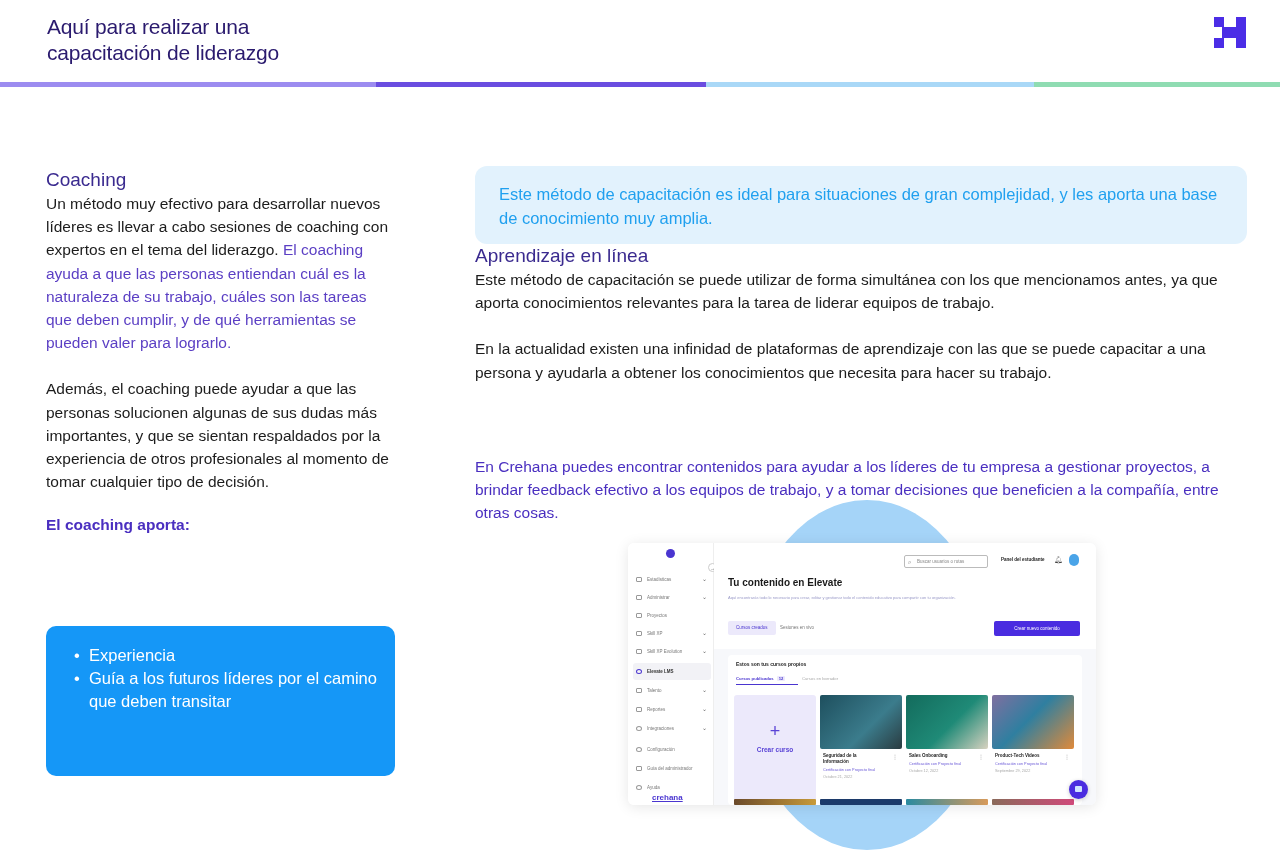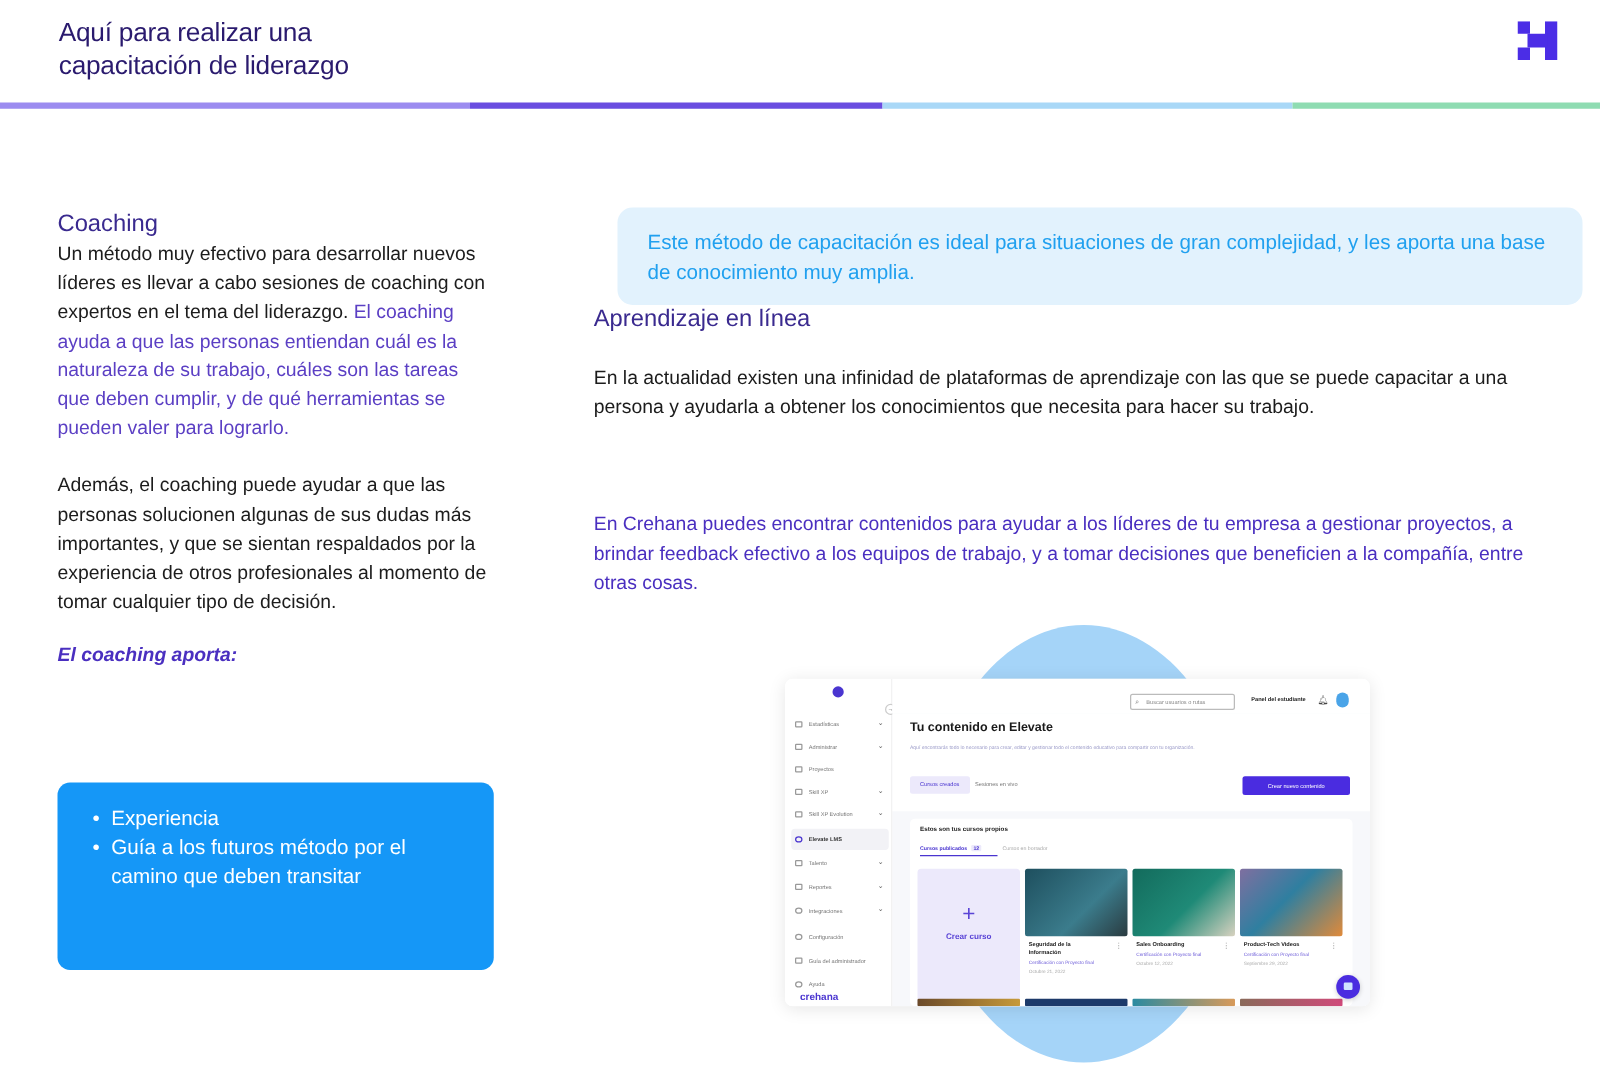--- a/index.html
+++ b/index.html
@@ -8,42 +8,42 @@
 
   .header { position: absolute; left: 0; top: 0; width: 1280px; height: 88px; }
   .title { position: absolute; left: 47px; top: 14px; font-size: 21px; line-height: 26px; color: #2a1a6e; font-weight: 500; white-space: pre-line; letter-spacing: -0.2px; }
   .logo { position: absolute; left: 1214px; top: 17px; width: 32px; height: 31px; }
   .bar { position: absolute; top: 82px; height: 5px; }
 
   .left-col { position: absolute; left: 46px; top: 168px; width: 350px; }
   .h2 { font-size: 19px; color: #3a2a8f; font-weight: 400; line-height: 24px; }
   .p { font-size: 15.5px; line-height: 23.2px; color: #1c1c1c; }
   .accent { color: #5b3fc4; margin-top: 48px; }
-  .strong-accent { color: #4a2fc0; font-weight: 700; font-size: 15.5px; font-style: italic; }
+  .strong-accent { color: #4a2fc0; font-weight: 700; font-size: 15.5px; }
 
   .bullet-box { position: absolute; left: 46px; top: 626px; width: 349px; height: 150px; background: #1597f7; border-radius: 10px; padding: 18px 16px 0 28px; }
   .bullet-box ul { list-style: none; }
   .bullet-box li { color: #ffffff; font-size: 16.5px; line-height: 23.2px; padding-left: 15px; position: relative; }
   .bullet-box li::before { content: "•"; position: absolute; left: 0; top: 0; }
 
-  .callout { position: absolute; left: 494px; top: 166px; width: 772px; height: 78px; background: #e2f2fd; border-radius: 12px; padding: 17px 24px; color: #20a0ef; font-size: 16.5px; line-height: 23.5px; }
+  .callout { position: absolute; left: 475px; top: 166px; width: 772px; height: 78px; background: #e2f2fd; border-radius: 12px; padding: 17px 24px; color: #20a0ef; font-size: 16.5px; line-height: 23.5px; }
 
   .right-col { position: absolute; left: 475px; top: 244px; width: 780px; }
   .right-col .p { line-height: 23.2px; }
   .gap { height: 23px; }
 
   .circle { position: absolute; left: 742px; top: 500px; width: 250px; height: 350px; border-radius: 50%; background: #a5d4f8; }
   .mock { position: absolute; left: 628px; top: 543px; width: 468px; height: 262px; background: #ffffff; border-radius: 6px; box-shadow: 0 2px 14px rgba(0,0,0,0.10); overflow: hidden; }
   .mock-side { position: absolute; left: 0; top: 0; width: 86px; height: 262px; background: #fff; border-right: 1px solid #eee; }
   .side-logo { position: absolute; left: 38px; top: 6px; width: 9px; height: 9px; border-radius: 50%; background: #4a35d0; }
   .side-item { position: absolute; left: 5px; width: 78px; height: 17px; font-size: 4.5px; color: #777; line-height: 17px; padding-left: 14px; }
   .side-item .ic { position: absolute; left: 3px; top: 6px; width: 6px; height: 5px; border: 1px solid #999; border-radius: 1px; }
   .side-item .chev { position: absolute; right: 4px; top: 0; font-size: 6px; color: #666; }
   .side-item.active { background: #f2f2f6; color: #333; font-weight: 700; border-radius: 3px; }
-  .side-brand { position: absolute; left: 12px; top: 250px; font-size: 8px; font-weight: 700; color: #4a35d0; }
+  .side-brand { position: absolute; left: 24px; top: 250px; font-size: 8px; font-weight: 700; color: #4a35d0; text-decoration: underline; }
   .collapse-btn { position: absolute; left: 80px; top: 20px; width: 9px; height: 9px; border: 1px solid #ccc; border-radius: 50%; background: #fff; font-size: 5px; line-height: 8px; text-align: center; color: #666; }
 
   .mock-main { position: absolute; left: 86px; top: 0; width: 382px; height: 262px; background: #f7f8fb; }
   .topbar { position: absolute; left: 0; top: 0; width: 382px; height: 28px; background: #fff; }
   .search { position: absolute; left: 190px; top: 12px; width: 84px; height: 13px; border: 1px solid #bbb; border-radius: 2px; font-size: 4.5px; color: #888; line-height: 12px; padding-left: 12px; }
   .search::before { content: "⌕"; position: absolute; left: 3px; top: 0; font-size: 6px; color: #777; }
   .panel-link { position: absolute; left: 287px; top: 14px; font-size: 4.5px; font-weight: 700; color: #222; }
   .bell { position: absolute; left: 340px; top: 13px; font-size: 7px; color: #444; }
   .avatar { position: absolute; left: 355px; top: 11px; width: 10px; height: 12px; border-radius: 5px; background: #4aa4e8; }
   .page-head { position: absolute; left: 0; top: 28px; width: 382px; height: 78px; background: #fff; }
@@ -95,28 +95,29 @@
   <p class="p"><span>Un método muy efectivo para desarrollar nuevos líderes es llevar a cabo sesiones de coaching con expertos en el tema del liderazgo. </span><span class="accent">El coaching ayuda a que las personas entiendan cuál es la naturaleza de su trabajo, cuáles son las tareas que deben cumplir, y de qué herramientas se pueden valer para lograrlo.</span></p>
   <div class="gap"></div>
   <p class="p">Además, el coaching puede ayudar a que las personas solucionen algunas de sus dudas más importantes, y que se sientan respaldados por la experiencia de otros profesionales al momento de tomar cualquier tipo de decisión.</p>
   <div class="gap"></div>
   <p class="strong-accent">El coaching aporta:</p>
 </div>
 
 <div class="bullet-box">
   <ul>
     <li>Experiencia</li>
-    <li>Guía a los futuros método por el camino que deben transitar</li>
+    <li>Guía a los futuros líderes por el camino que deben transitar</li>
   </ul>
 </div>
 
 <div class="callout">Este método de capacitación es ideal para situaciones de gran complejidad, y les aporta una base de conocimiento muy amplia.</div>
 
 <div class="right-col">
   <div class="h2">Aprendizaje en línea</div>
+  <p class="p">Este método de capacitación se puede utilizar de forma simultánea con los que mencionamos antes, ya que aporta conocimientos relevantes para la tarea de liderar equipos de trabajo.</p>
   <div class="gap"></div>
   <p class="p">En la actualidad existen una infinidad de plataformas de aprendizaje con las que se puede capacitar a una persona y ayudarla a obtener los conocimientos que necesita para hacer su trabajo.</p>
   <div class="gap"></div>
   <p class="p accent" style="color:#4a2fc0;">En Crehana puedes encontrar contenidos para ayudar a los líderes de tu empresa a gestionar proyectos, a brindar feedback efectivo a los equipos de trabajo, y a tomar decisiones que beneficien a la compañía, entre otras cosas.</p>
 </div>
 
 <div class="circle"></div>
 
 <div class="mock">
   <div class="mock-side">

